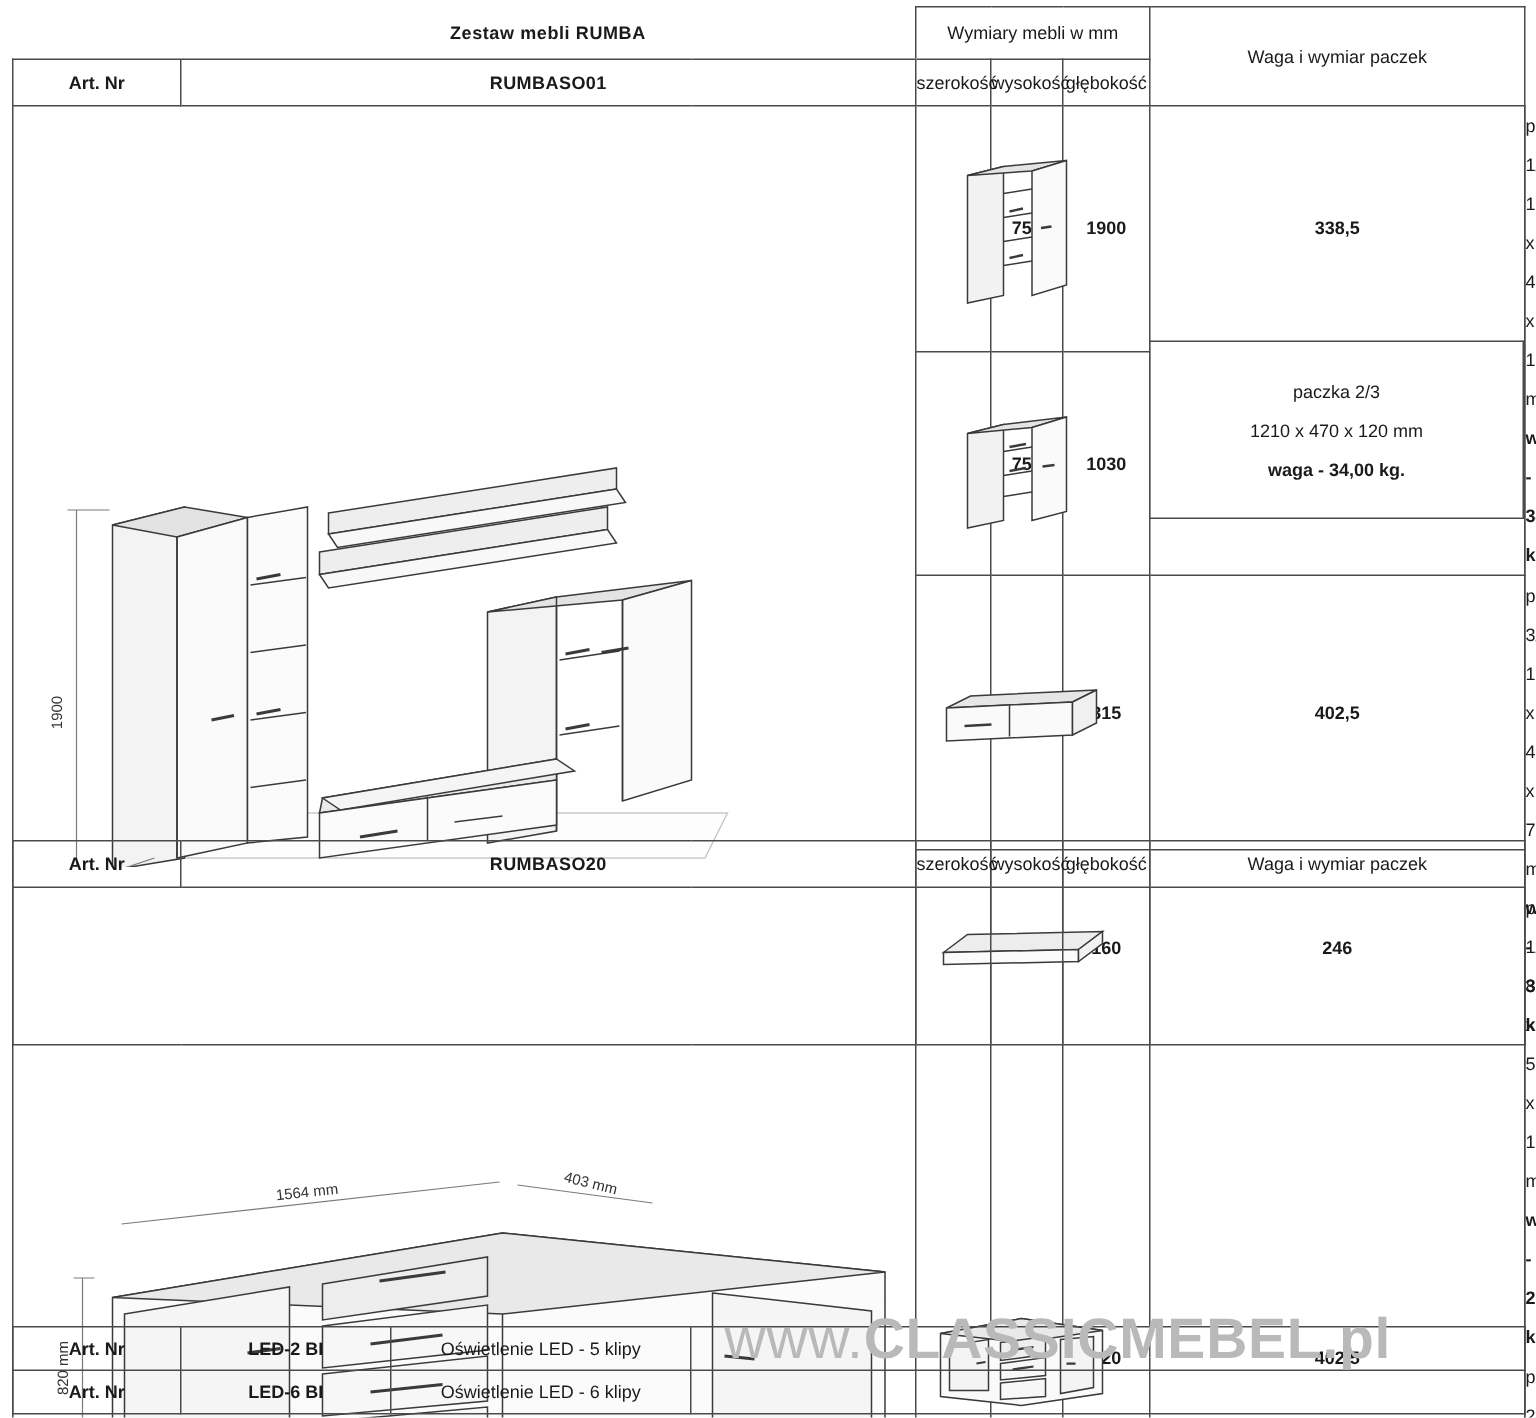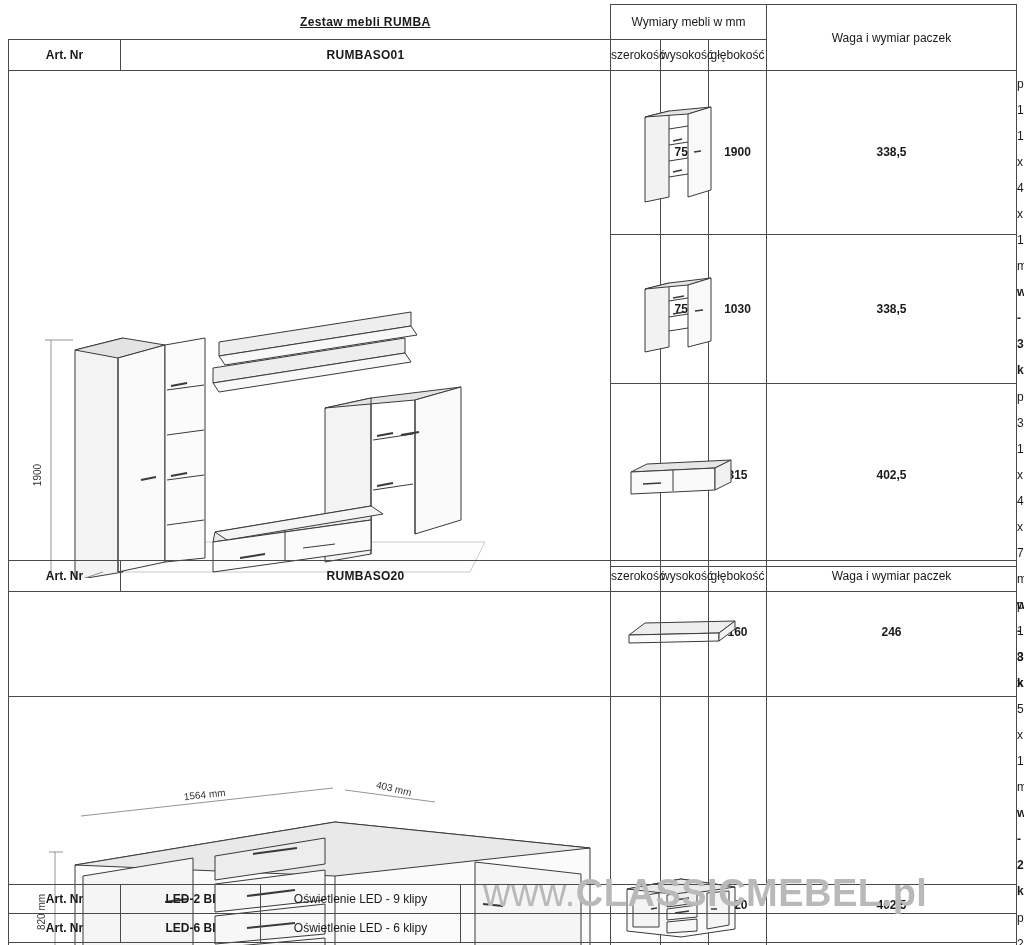--- a/index.html
+++ b/index.html
@@ -21,21 +21,21 @@
   }
   .tbl td{
     border:1px solid #4a4a4a;
     vertical-align:middle;
     text-align:center;
     font-size:12px;
     padding:0;
   }
   .nb{border:none !important;}
 
-  .hdr-title{font-size:15px;font-weight:bold;letter-spacing:.4px;text-decoration:underline;}
+  .hdr-title{font-size:15px;font-weight:bold;letter-spacing:.4px;}
   .art-nr{font-size:11px;font-weight:bold;}
   .code{font-size:15px;font-weight:bold;letter-spacing:.3px;}
   .small-hdr{font-size:10px;margin-top:20px;}
   .dim{font-size:12.5px;font-weight:bold;}
   .pack{font-size:12.5px;line-height:26px;}
 
   
   #block1{left:8px;top:4px;width:1008px;}
   #block2{left:8px;top:560px;width:1008px;}
   #block3{left:8px;top:884px;width:1008px;}
@@ -231,20 +231,31 @@
           </g>
         </svg>
       </td>
       <td class="dim">1400</td>
       <td class="dim">160</td>
       <td class="dim">246</td>
     </tr>
   </tbody>
     </table>
 
+  <table class="tbl" style="left:766px;top:227px;width:250px;border:none;">
+    <tbody>
+        <tr>
+      <td class="pack" style="height:117px;border-top:1px solid #4a4a4a;border-bottom:1px solid #4a4a4a;border-left:1px solid #4a4a4a;border-right:1px solid #4a4a4a;background:#fff;">
+        <div>paczka 2/3</div>
+        <div>1210 x 470 x 120 mm</div>
+        <div style="font-weight:bold">waga - 34,00 kg.</div>
+      </td>
+    </tr>
+  </tbody>
+    </table>
 
   <table class="tbl" id="block2">
     <colgroup>
       <col style="width:112px">
       <col style="width:340px">
       <col style="width:150px">
       <col style="width:50px">
       <col style="width:48px">
       <col style="width:58px">
       <col style="width:250px">
@@ -341,21 +352,21 @@
     <colgroup>
       <col style="width:112px">
       <col style="width:140px">
       <col style="width:200px">
       <col style="width:556px">
     </colgroup>
     <tbody>
         <tr>
       <td class="art-nr" style="height:28px;">Art. Nr</td>
       <td class="led-lbl">LED-2 BI</td>
-      <td class="led-desc">Oświetlenie LED - 9 klipy</td>
+      <td class="led-desc">Oświetlenie LED - 5 klipy</td>
       <td></td>
     </tr>
     <tr>
       <td class="art-nr" style="height:28px;">Art. Nr</td>
       <td class="led-lbl">LED-6 BI</td>
       <td class="led-desc">Oświetlenie LED - 6 klipy</td>
       <td></td>
     </tr>
   </tbody>
     </table>

